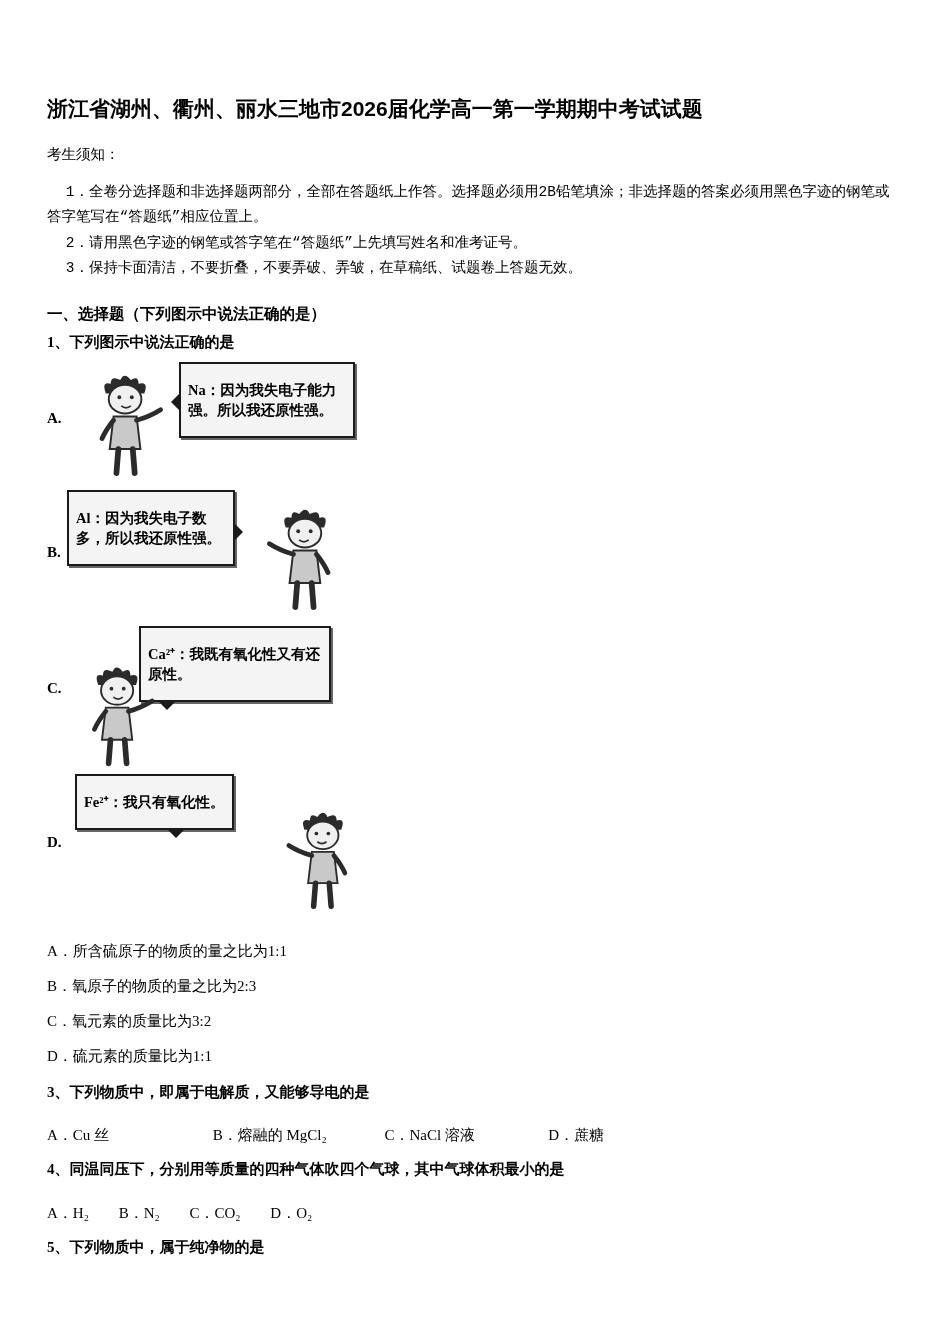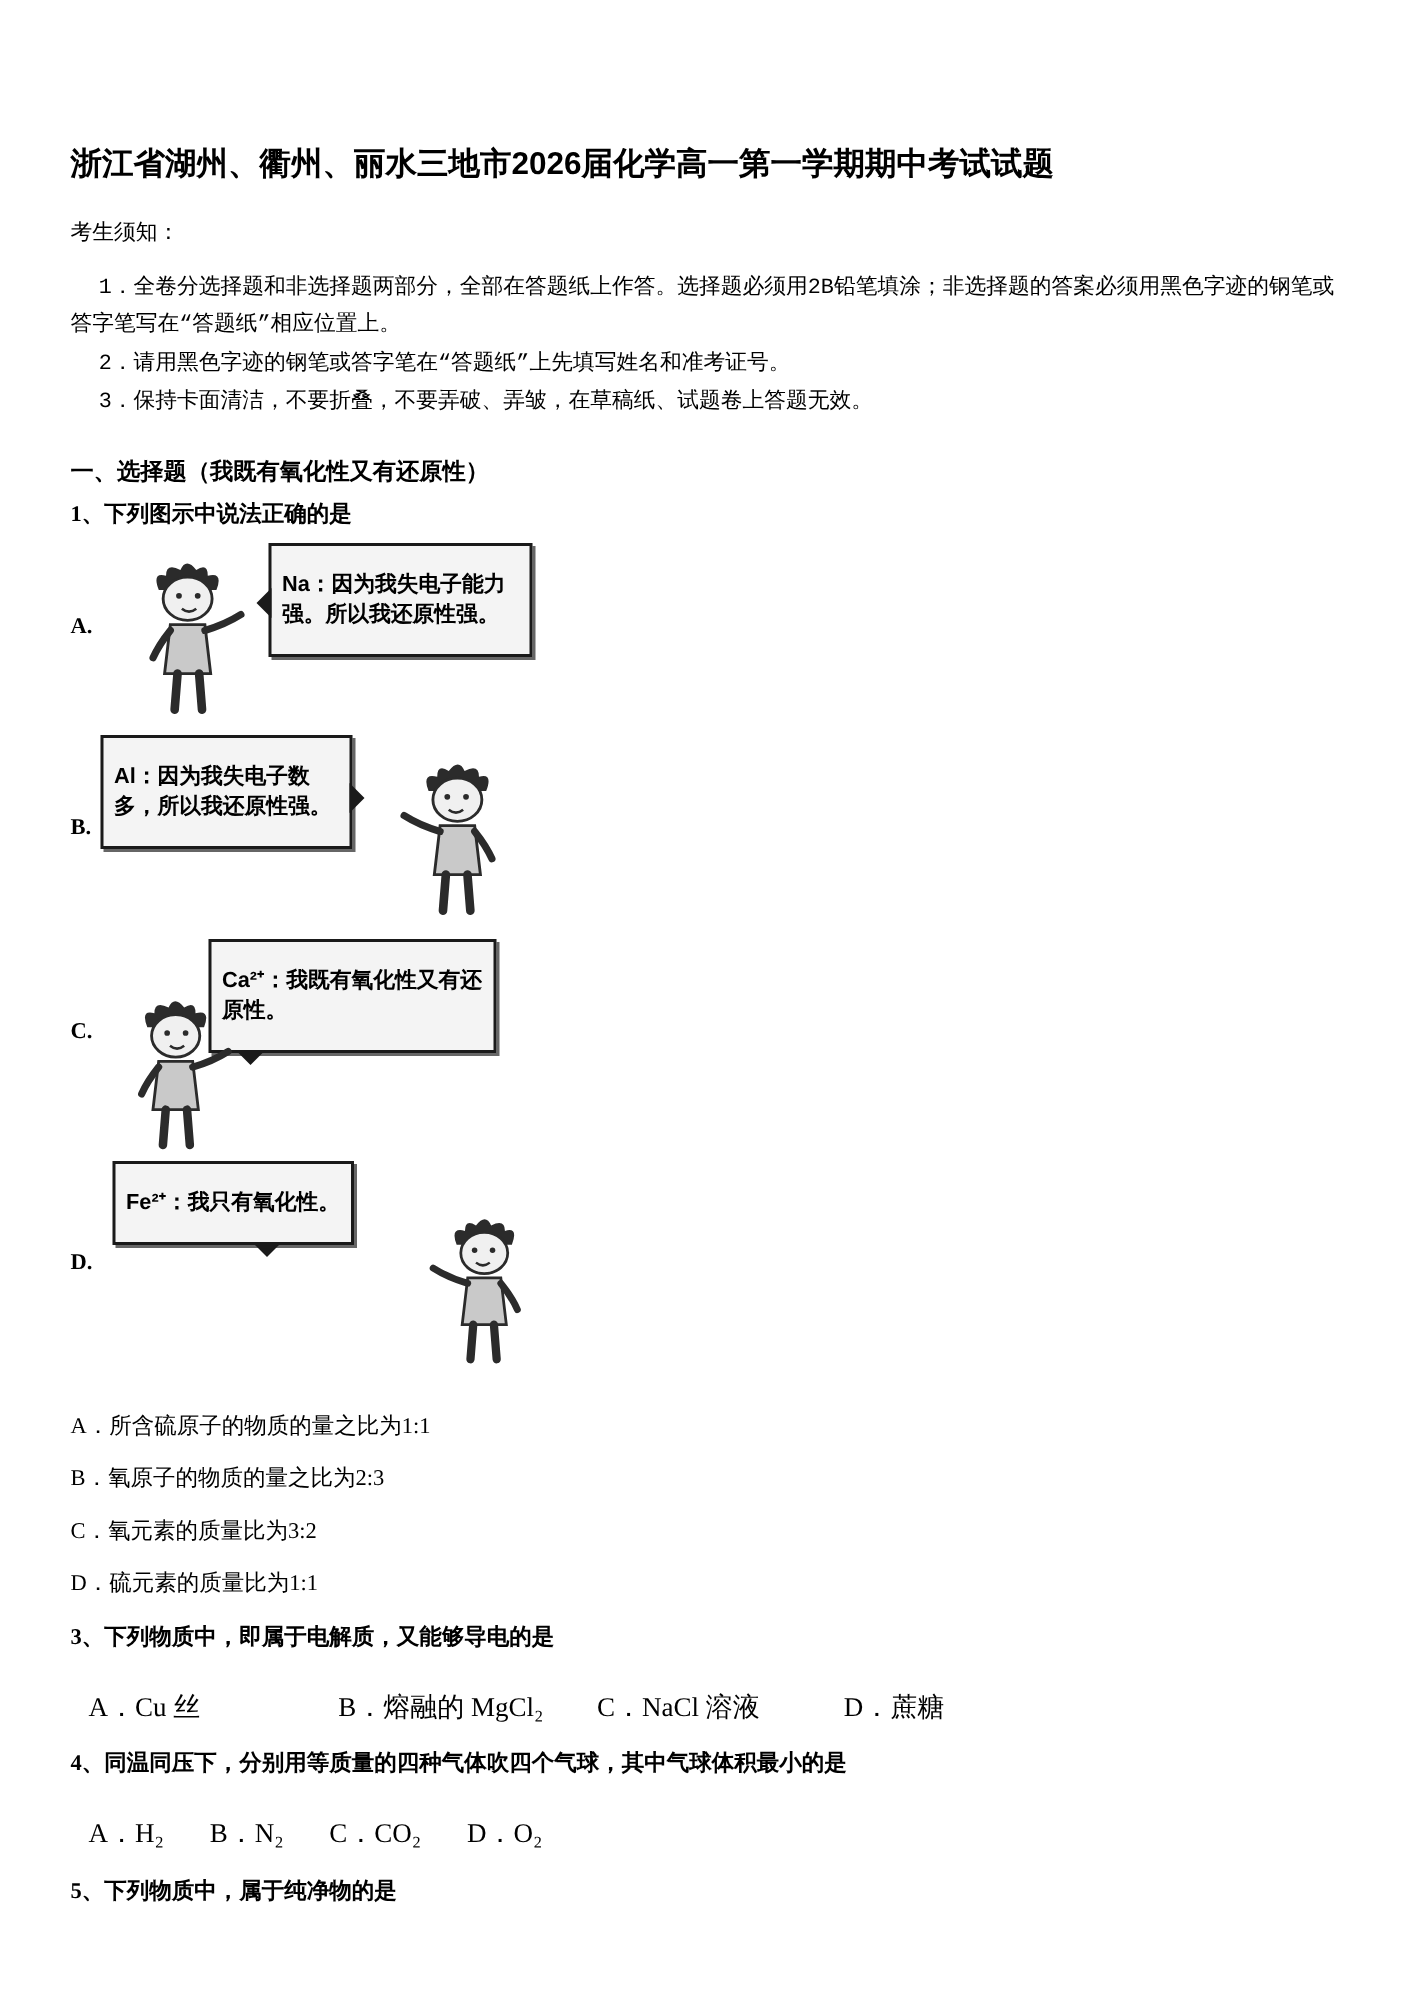--- a/index.html
+++ b/index.html
@@ -25,21 +25,21 @@
   .stem{font-size:15px;margin-bottom:8px;font-weight:bold;}
   
   .fig-opt{position:relative;margin-left:0;}
   .fig-opt .opt-label{position:absolute;left:0;font-weight:bold;font-size:15px;}
   .person{position:absolute;}
   .person.flip{transform:scaleX(-1);}
   .bubble{
     position:absolute;background:#f4f4f4;border:2px solid #1a1a1a;
     box-shadow:2px 2px 0 #666;
     padding:16px 7px;font-weight:bold;font-size:14.5px;line-height:1.4;
-    font-family:Liberation Sans, sans-serif;
+    font-family:Liberation Serif, serif;
   }
   .tail{position:absolute;width:0;height:0;border:10px solid transparent;}
   .tail-left{left:-20px;top:28px;border-right-color:#1a1a1a;}
   .tail-right{right:-20px;top:30px;border-left-color:#1a1a1a;}
   .tail-down-left{left:16px;bottom:-20px;border-top-color:#1a1a1a;}
   .tail-down-right{right:46px;bottom:-20px;border-top-color:#1a1a1a;}
   #opt-a{height:128px;}
   #opt-a .opt-label{top:50px;}
   #opt-a .person{left:32px;top:14px;width:96px;height:106px;}
   #opt-a .bubble{left:132px;top:2px;width:158px;}
@@ -50,21 +50,21 @@
   #opt-c{height:148px;}
   #opt-c .opt-label{top:54px;}
   #opt-c .bubble{left:92px;top:0;width:174px;}
   #opt-c .person{left:24px;top:40px;width:96px;height:104px;}
   #opt-d{height:150px;}
   #opt-d .opt-label{top:60px;}
   #opt-d .bubble{left:28px;top:0;white-space:nowrap;}
   #opt-d .person{left:228px;top:36px;width:92px;height:104px;}
   
   .opt-line{font-size:15px;line-height:2.35;}
-  .opt-row{font-size:18px;line-height:2.3;margin-left:12px;}
+  .opt-row{font-size:15px;line-height:2.3;}
   .opt-row .o{display:inline-block;}
   #q3-row .o1{width:162px;}
   #q3-row .o2{width:168px;}
   #q3-row .o3{width:160px;}
   #q4-row .o{margin-right:26px;}
 </style>
 </head>
 <body>
 
 <svg width="0" height="0" style="position:absolute" aria-hidden="true">
@@ -88,21 +88,21 @@
 
   <h1 class="title">浙江省湖州、衢州、丽水三地市2026届化学高一第一学期期中考试试题</h1>
 
   <p class="notice-header">考生须知：</p>
   <p class="notice">1．全卷分选择题和非选择题两部分，全部在答题纸上作答。选择题必须用2B铅笔填涂；非选择题的答案必须用黑色字迹的钢笔或答字笔写在“答题纸”相应位置上。</p>
   <p class="notice">2．请用黑色字迹的钢笔或答字笔在“答题纸”上先填写姓名和准考证号。</p>
   <p class="notice">3．保持卡面清洁，不要折叠，不要弄破、弄皱，在草稿纸、试题卷上答题无效。</p>
 
   <div class="gap-m"></div>
 
-  <p class="section">一、选择题（我既有氧化性又有还原性）</p>
+  <p class="section">一、选择题（下列图示中说法正确的是）</p>
   <p class="stem">1、下列图示中说法正确的是</p>
 
   <div class="fig-opt" id="opt-a">
     <span class="opt-label">A.</span>
     <svg class="person" viewBox="0 0 100 110">
         <use href="#kid"></use>
       </svg>
     <div class="bubble">
       <span>Na：因为我失电子能力强。所以我还原性强。</span>
       <span class="tail tail-left"></span>

